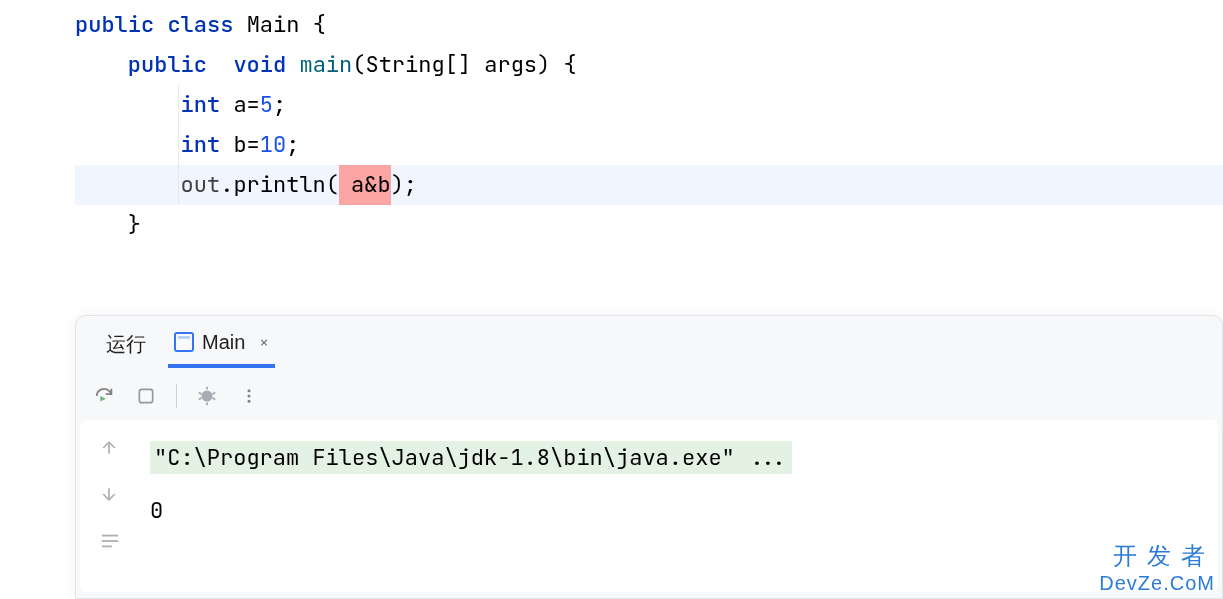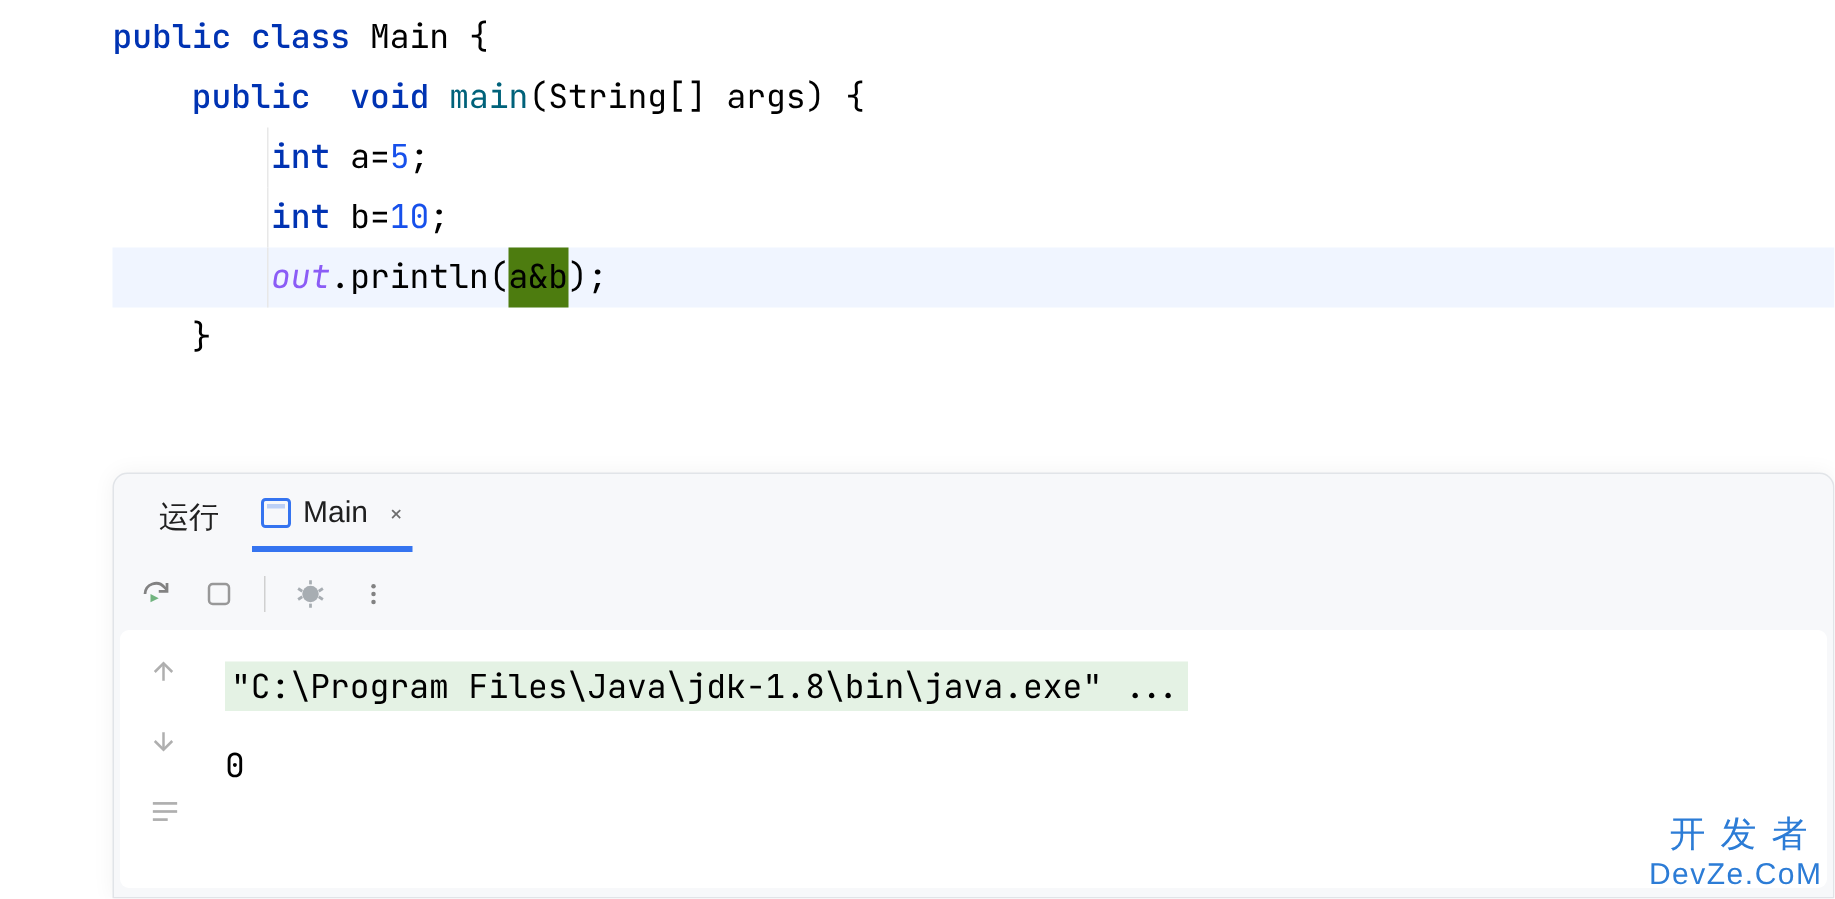--- a/index.html
+++ b/index.html
@@ -29,23 +29,23 @@
     }
     .highlighted-line {
       background: #f0f5ff;
     }
     .kw-blue { color: #0033b3; font-weight: 500; }
     .kw-class { color: #0033b3; font-weight: 500; text-align: center; }
     .identifier { color: #000000; }
     .method-name { color: #00627a; }
     .number { color: #1750eb; }
     .punct { color: #000000; }
-    .field-italic { color: #8b5cf6; font-style: italic; }
+    .field-italic { color: #404040; }
     .classname { color: #000000; }
-    .param-hl { background: #4d7c0f; }
+    .param-hl { background: #fca5a5; padding-left: 12px; }
     .indent-guide {
       border-left: 1px solid #e8e8e8;
       display: inline-block;
       height: 40px;
       vertical-align: middle;
       position: absolute;
     }
     .guide2 { left: 148px; }
     .run-panel {
       position: absolute;

